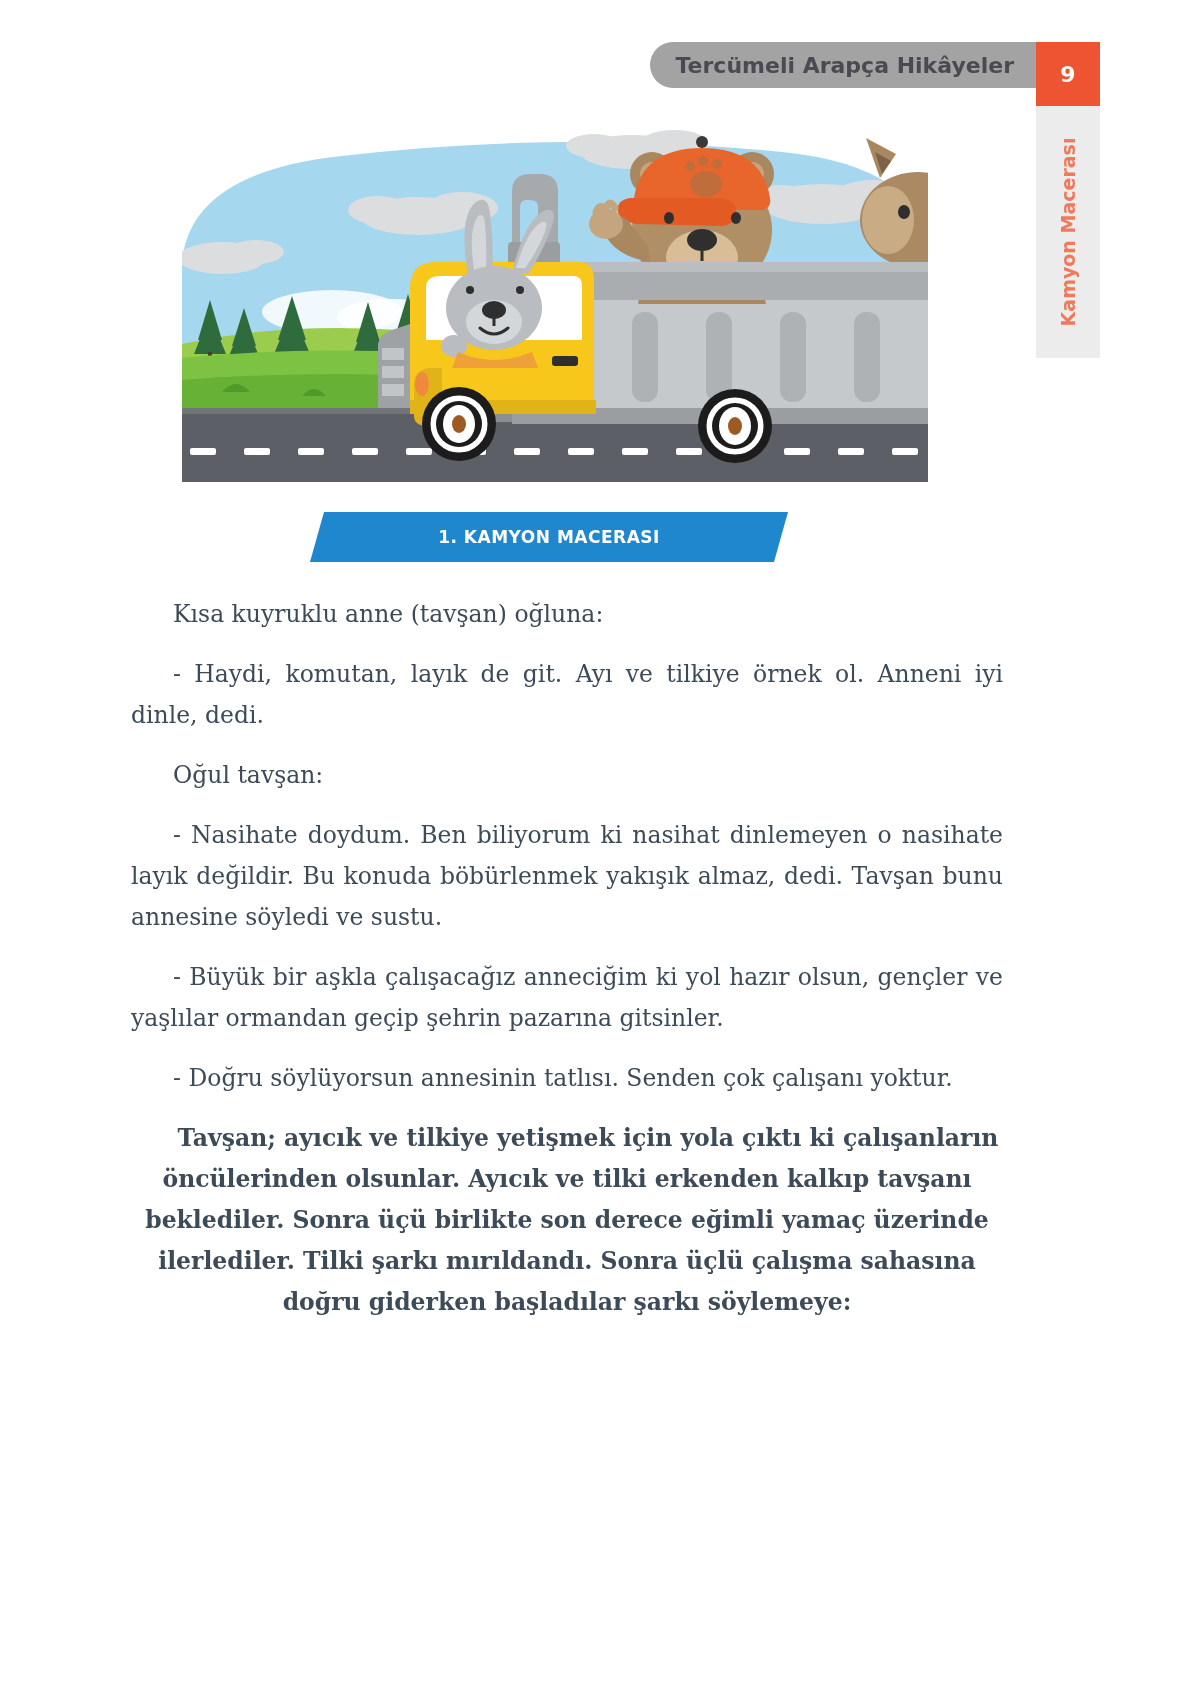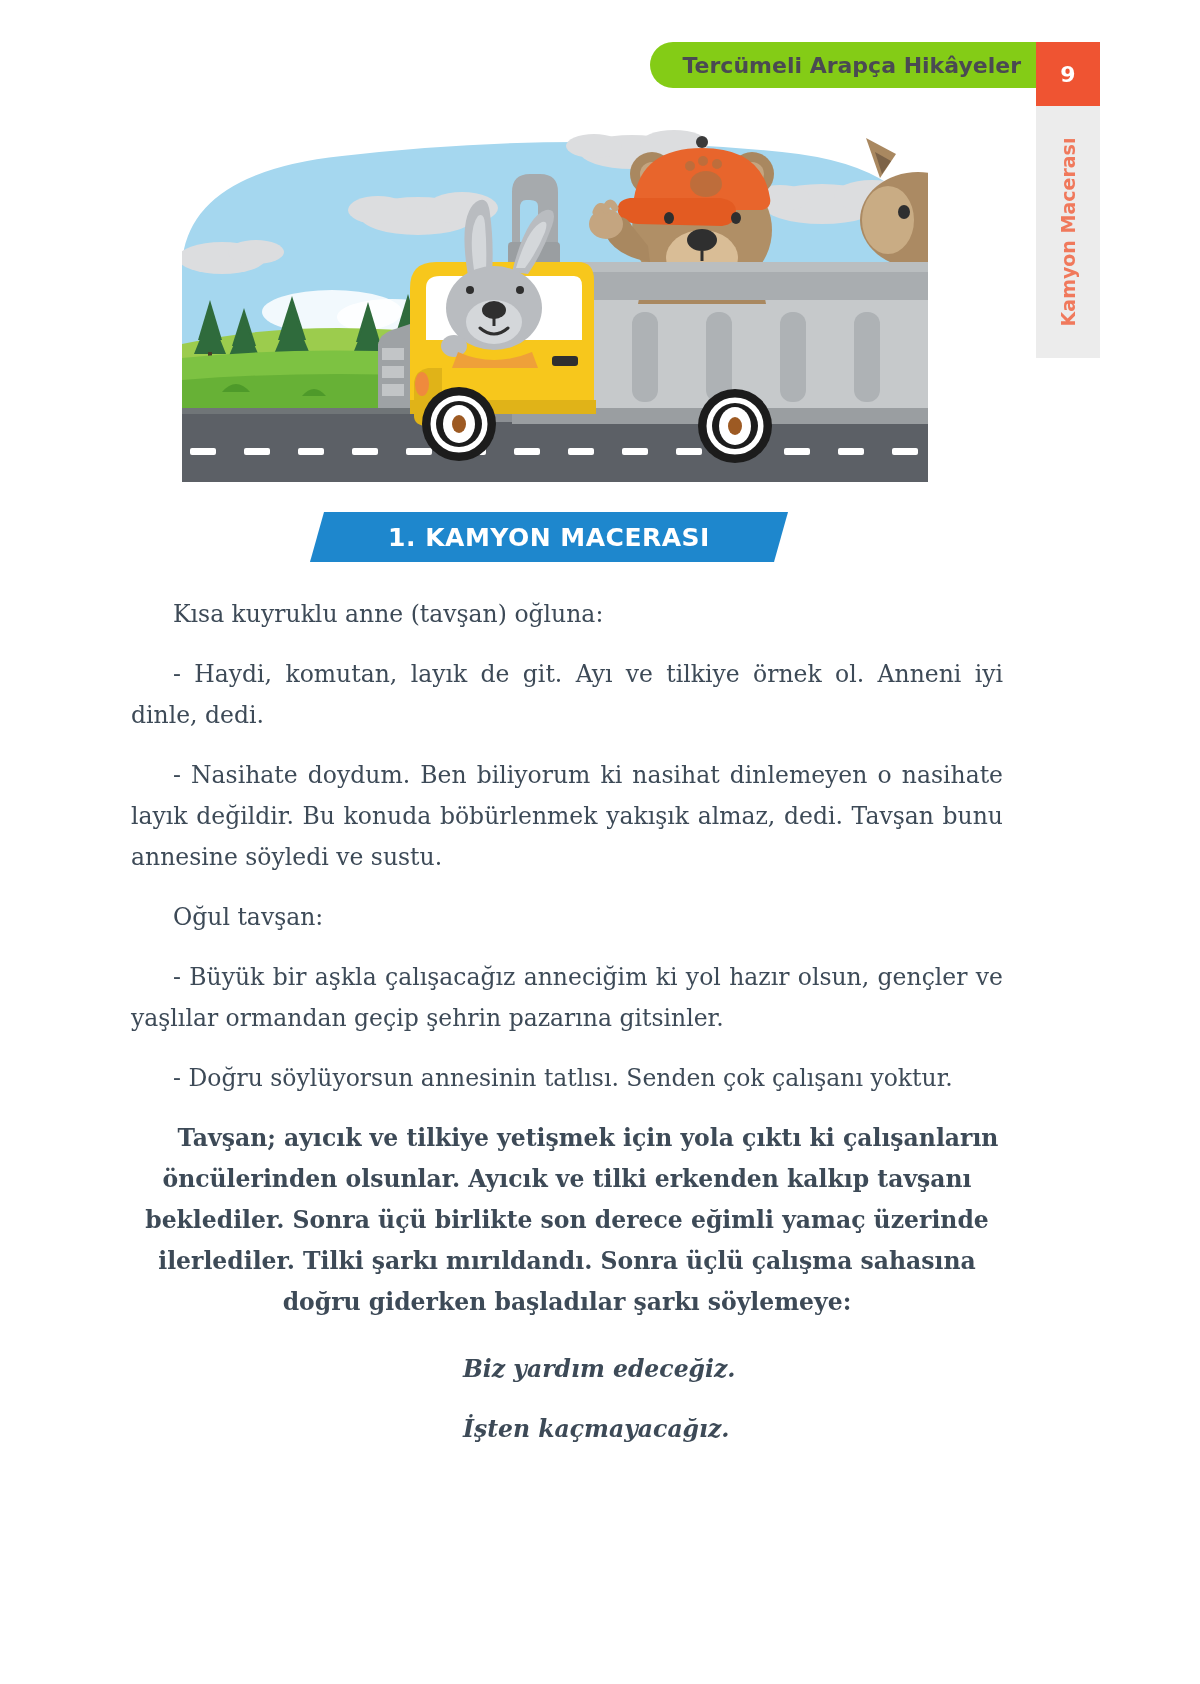--- a/index.html
+++ b/index.html
@@ -14,26 +14,26 @@
   
   .header-row{
     position:absolute;
     top:42px; left:0; right:0;
     height:46px;
   }
   .header-band{
     position:absolute;
     left:650px; top:0;
     width:386px; height:46px;
-    background:#84cc16;
+    background:#a3a3a3;
     border-top-left-radius:23px;
     border-bottom-left-radius:23px;
     display:flex; align-items:center; justify-content:flex-end;
     box-sizing:border-box;
-    padding-right:15px;
+    padding-right:22px;
   }
   .header-title{
     font-family:"DejaVu Sans",sans-serif;
     font-weight:bold;
     font-size:22px;
     letter-spacing:0px;
     color:#4a4a52;
     white-space:nowrap;
   }
   .page-badge{
@@ -86,21 +86,21 @@
     width:100%;height:100%;
     background:#1e87cd;
     display:flex;align-items:center;justify-content:center;
     -webkit-clip-path:polygon(14px 0, 100% 0, calc(100% - 14px) 100%, 0 100%);
     clip-path:polygon(14px 0, 100% 0, calc(100% - 14px) 100%, 0 100%);
     box-shadow:0 2px 3px rgba(0,0,0,.18);
   }
   .ribbon-title{
     font-family:"DejaVu Sans",sans-serif;
     font-weight:bold;
-    font-size:25px;
+    font-size:17px;
     letter-spacing:.5px;
     color:#ffffff;
     white-space:nowrap;
   }
 
   
   .story{
     position:absolute;
     left:113px; top:594px;
     width:890px;
@@ -393,22 +393,18 @@
 
 <div class="ribbon-wrap">
   <div class="ribbon">
     <div class="ribbon-title">1. KAMYON MACERASI</div>
   </div>
 </div>
 
 <div class="story">
   <p>Kısa kuyruklu anne (tavşan) oğluna:</p>
   <p>- Haydi, komutan, layık de git. Ayı ve tilkiye örnek ol. Anneni iyi dinle, dedi.</p>
+  <p>Oğul tavşan:</p>
   <p>- Nasihate doydum. Ben biliyorum ki nasihat dinlemeyen o nasihate layık değildir. Bu konuda böbürlenmek yakışık almaz, dedi. Tavşan bunu annesine söyledi ve sustu.</p>
-  <p>Oğul tavşan:</p>
   <p>- Büyük bir aşkla çalışacağız anneciğim ki yol hazır olsun, gençler ve yaşlılar ormandan geçip şehrin pazarına gitsinler.</p>
   <p>- Doğru söylüyorsun annesinin tatlısı. Senden çok çalışanı yoktur.</p>
   <p class="last-left">Tavşan; ayıcık ve tilkiye yetişmek için yola çıktı ki çalışanların öncülerinden olsunlar. Ayıcık ve tilki erkenden kalkıp tavşanı beklediler. Sonra üçü birlikte son derece eğimli yamaç üzerinde ilerlediler. Tilki şarkı mırıldandı. Sonra üçlü çalışma sahasına doğru giderken başladılar şarkı söylemeye:</p>
-  <div class="verse-block">
-    <p class="verse">Biz yardım edeceğiz.</p>
-    <p class="verse">İşten kaçmayacağız.</p>
-  </div>
 </div>
 
 </body></html>

